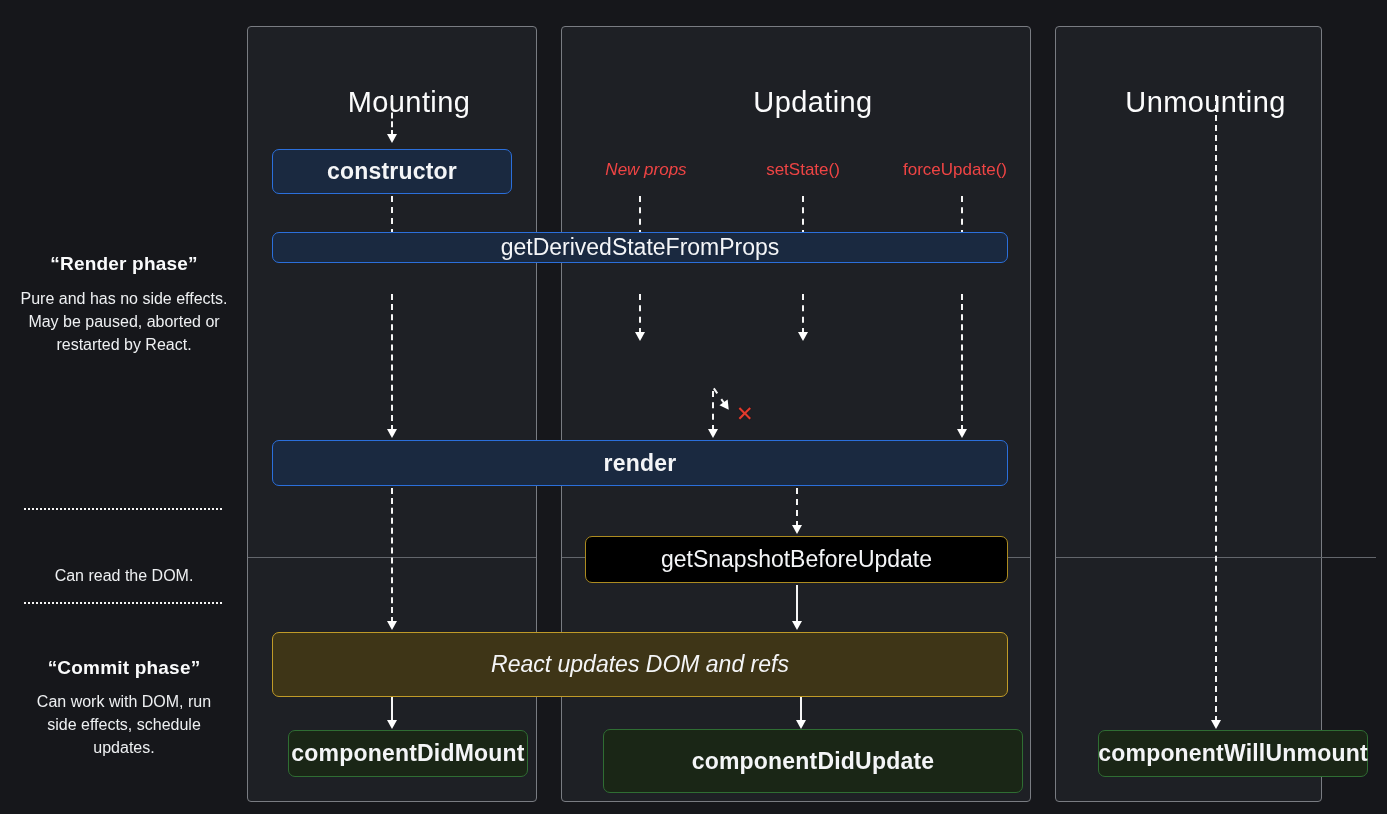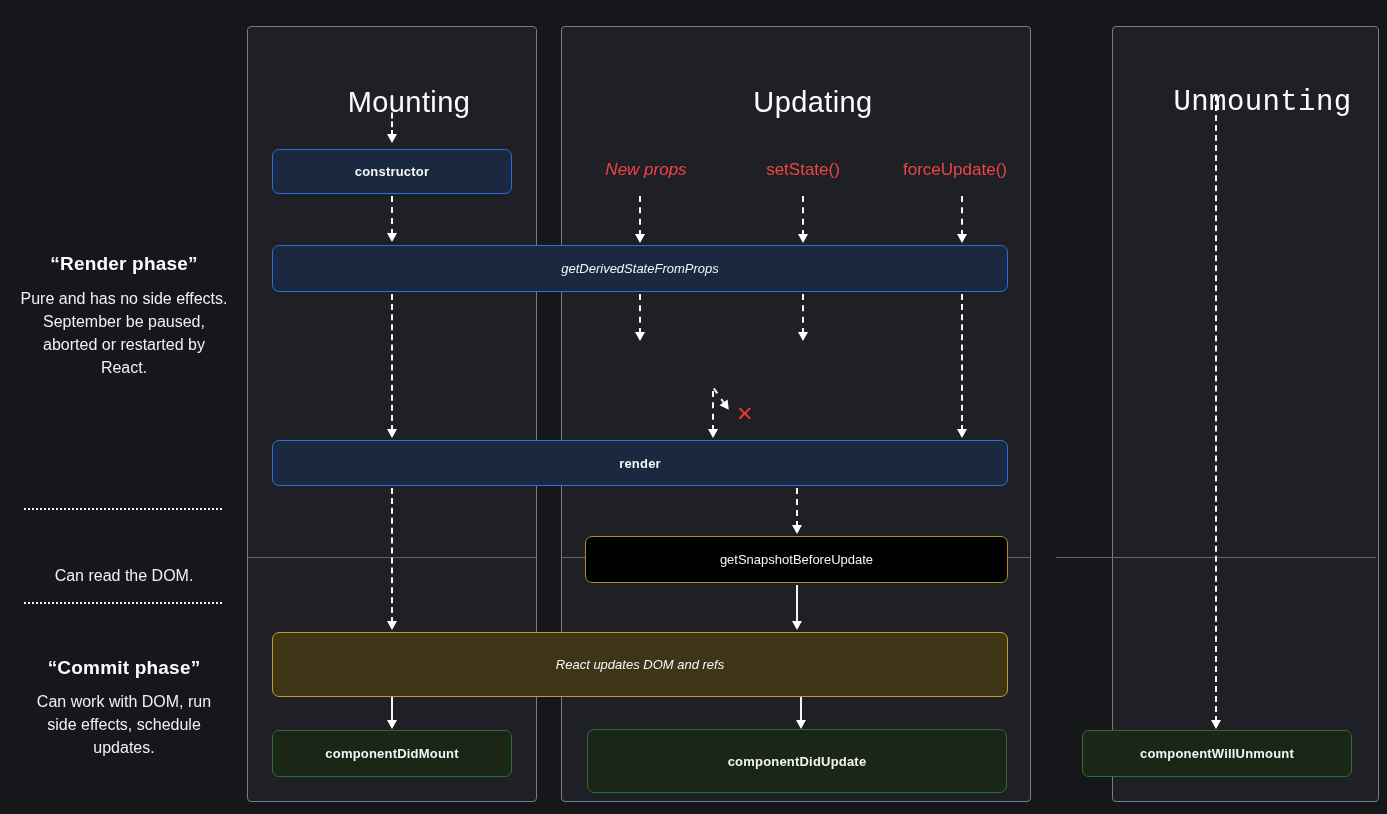--- a/index.html
+++ b/index.html
@@ -51,54 +51,54 @@
     border-top:9px solid #fff;
   }
   .abort-x{
     position:absolute;z-index:2;font-size:21px;font-weight:700;
     color:#e23b2e;line-height:21px;text-shadow:0 0 1px #3a0f0c;
   }
   
   .box{
     position:absolute;z-index:3;box-sizing:border-box;
     display:flex;align-items:center;justify-content:center;
-    border-radius:7px;border:1px solid;font-size:13px;color:#f4f5f7;
+    border-radius:7px;border:1px solid;font-size:23px;color:#f4f5f7;
     text-decoration:none;cursor:pointer;
   }
   .box.blue{background:#1a2940;border-color:#2b6fdb;}
   .box.gold-dark{background:#000000;border-color:#ac8b20;}
   .box.gold{background:#3e3517;border-color:#c09b28;}
-  .box.green{background:#1a2616;border-color:#2f6d33;}
+  .box.green{background:#1a2616;border-color:#2f6d33;margin-left:16px;}
   .box.bold{font-weight:700;letter-spacing:.2px;}
   .box.italic{font-style:italic;}
 </style>
 </head>
 <body>
 
 <div class="stage">
 
   <h3 class="phase-title" style="left:14px;top:253px;">“Render phase”</h3>
-  <p class="phase-desc" style="left:14px;top:287px;"><span class="inner" style="width:210px;">Pure and has no side effects. September be paused, aborted or restarted by React.</span></p>
+  <p class="phase-desc" style="left:14px;top:287px;"><span class="inner" style="width:210px;">Pure and has no side effects. May be paused, aborted or restarted by React.</span></p>
 
   <div class="dotted-sep" style="top:508px;"></div>
 
   <p class="phase-desc" style="left:14px;top:564px;"><span class="inner">Can read the DOM.</span></p>
 
   <div class="dotted-sep" style="top:602px;"></div>
 
   <h3 class="phase-title" style="left:14px;top:657px;">“Commit phase”</h3>
   <p class="phase-desc" style="left:14px;top:690px;"><span class="inner" style="width:182px;">Can work with DOM, run side effects, schedule updates.</span></p>
 
   <section class="panel" style="left:247px;width:290px;">
     <h2 class="panel-title">Mounting</h2>
   </section>
   <section class="panel" style="left:561px;width:470px;">
     <h2 class="panel-title">Updating</h2>
   </section>
-  <section class="panel" style="left:1112px;width:267px;font-family:Liberation Mono, monospace;">
+  <section class="panel" style="left:1055px;width:267px;">
     <h2 class="panel-title">Unmounting</h2>
   </section>
 
   <div class="panel-split" style="left:248px;top:557px;width:288px;"></div>
   <div class="panel-split" style="left:562px;top:557px;width:468px;"></div>
   <div class="panel-split" style="left:1056px;top:557px;width:320px;"></div>
 
   <span class="trigger italic" style="left:571px;">New props</span>
   <span class="trigger" style="left:728px;">setState()</span>
   <span class="trigger" style="left:880px;">forceUpdate()</span>
@@ -118,21 +118,21 @@
   <div class="arrow" style="left:712px;top:391px;height:47px;"></div>
   <div class="arrow" style="left:713px;top:389px;height:26px;transform:rotate(-35deg);transform-origin:top left;"></div>
   <span class="abort-x" style="left:736px;top:403px;">✕</span>
   <div class="arrow" style="left:796px;top:488px;height:46px;"></div>
   <div class="arrow solid" style="left:796px;top:585px;height:45px;"></div>
   <div class="arrow solid" style="left:800px;top:682px;height:47px;"></div>
 
   <div class="arrow" style="left:1215px;top:95px;height:634px;"></div>
 
   <a class="box blue bold" style="left:272px;top:149px;width:240px;height:45px;">constructor</a>
-  <a class="box blue" style="left:272px;top:245px;width:736px;height:47px;font-style:italic;">getDerivedStateFromProps</a>
+  <a class="box blue" style="left:272px;top:232px;width:736px;height:31px;">getDerivedStateFromProps</a>
   <a class="box blue bold" style="left:272px;top:440px;width:736px;height:46px;">render</a>
   <a class="box gold-dark" style="left:585px;top:536px;width:423px;height:47px;">getSnapshotBeforeUpdate</a>
   <div class="box gold italic" style="left:272px;top:632px;width:736px;height:65px;">React updates DOM and refs</div>
   <a class="box green bold" style="left:272px;top:730px;width:240px;height:47px;">componentDidMount</a>
   <a class="box green bold" style="left:587px;top:729px;width:420px;height:64px;">componentDidUpdate</a>
   <a class="box green bold" style="left:1082px;top:730px;width:270px;height:47px;">componentWillUnmount</a>
 
 </div>
 
 </body></html>

